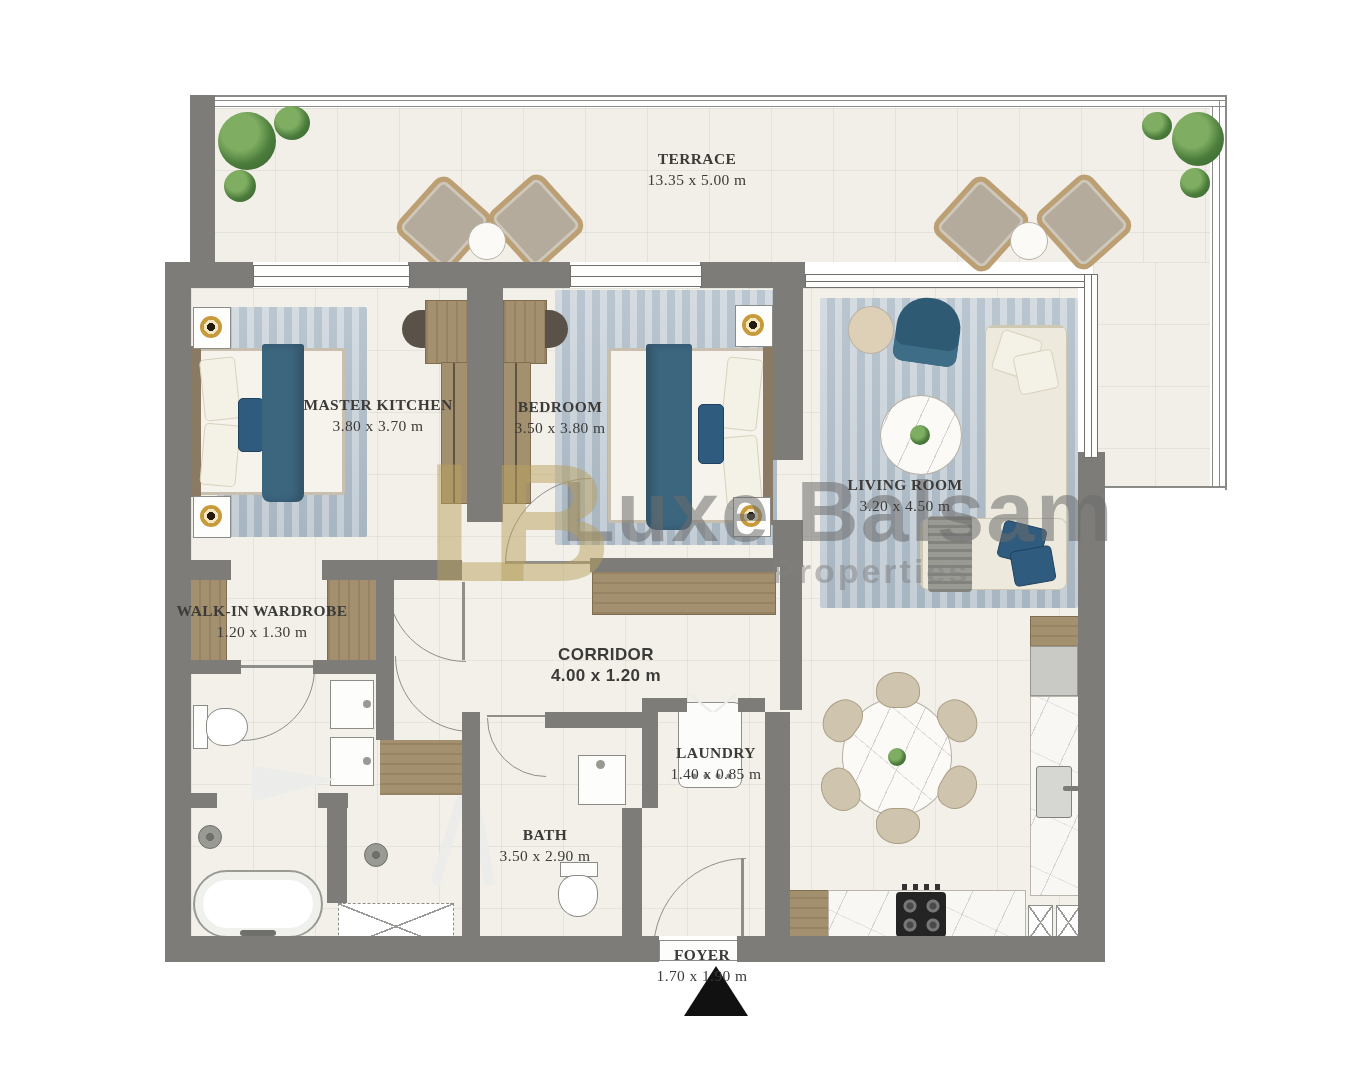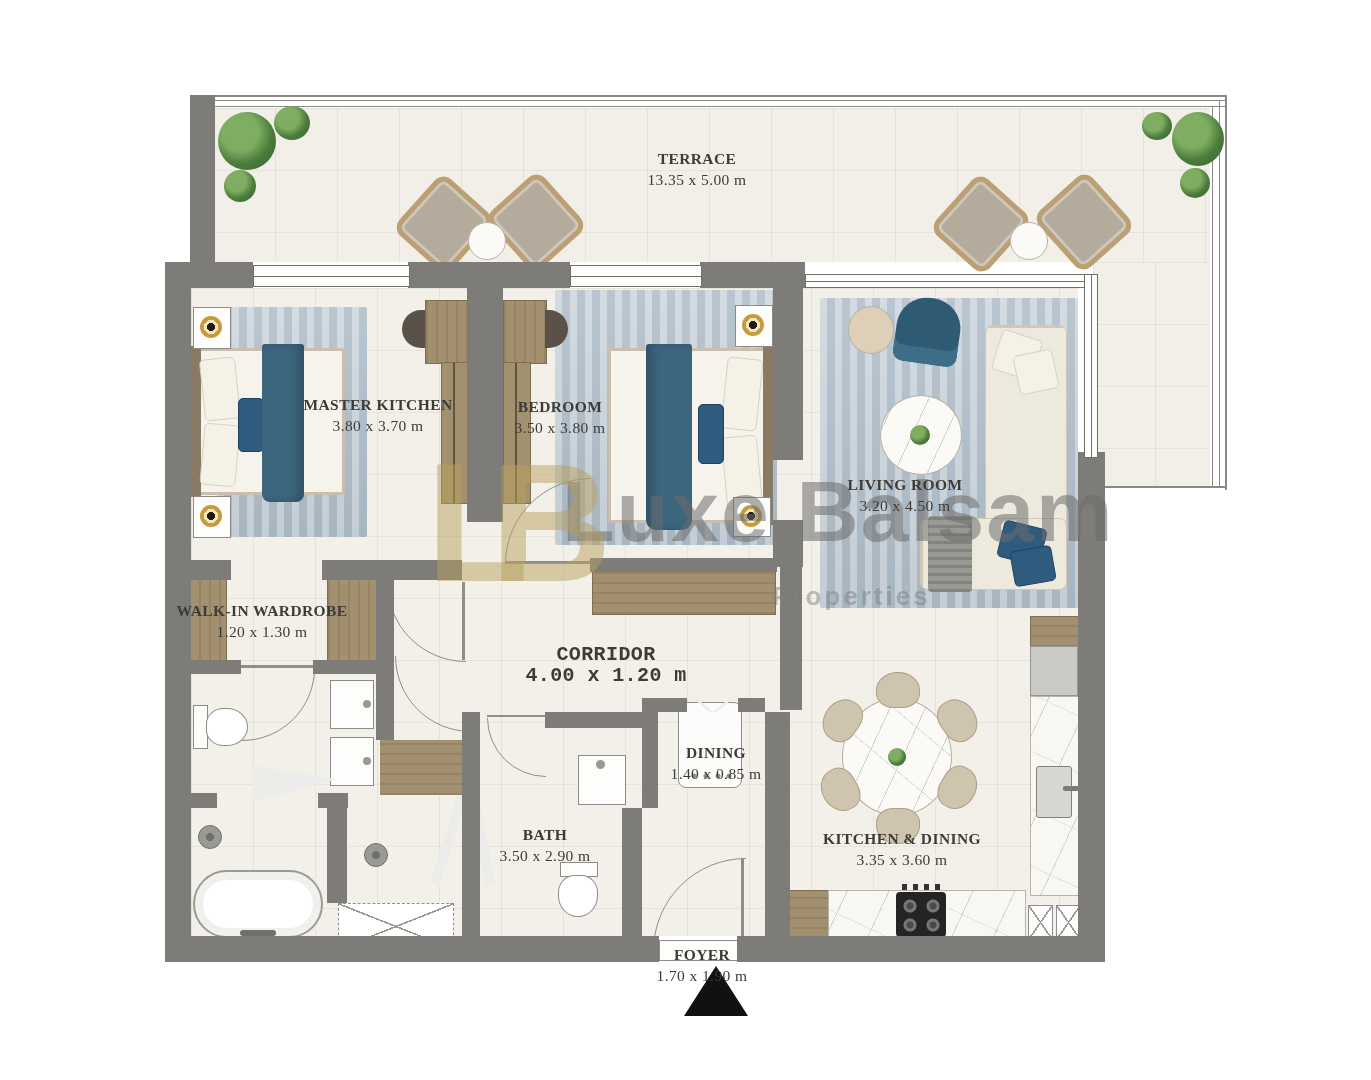--- a/index.html
+++ b/index.html
@@ -27,21 +27,21 @@
   .win.v::after{content:"";position:absolute;top:0;bottom:0;left:50%;width:1px;background:#6f6f6c;}
   .rail{position:absolute;background:#8a8a86;z-index:2;}
   .arc{position:absolute;border:1.5px solid #8e8e8a;border-radius:50%;z-index:4;}
   .q-br{clip-path:polygon(50% 50%,105% 50%,105% 105%,50% 105%);}
   .q-bl{clip-path:polygon(50% 50%,50% 105%,-5% 105%,-5% 50%);}
   .q-ul{clip-path:polygon(50% 50%,-5% 50%,-5% -5%,50% -5%);}
   .leaf{position:absolute;background:#8e8e8a;z-index:4;}
   .lbl{position:absolute;z-index:40;width:240px;text-align:center;color:#3c3b38;
        font-size:15.5px;line-height:21px;letter-spacing:.4px;}
   .lbl .nm{font-weight:bold;}
-  .lbl.sans{font-family:Liberation Mono, monospace;font-weight:600;font-size:20px;}
+  .lbl.sans{font-family:Liberation Sans, sans-serif;font-weight:600;font-size:17px;}
   .white-box{position:absolute;background:#fdfdfb;border:1.5px solid #8b8b87;z-index:4;}
   .lamp{position:absolute;width:22px;height:22px;border-radius:50%;z-index:5;
         background:radial-gradient(circle,#231a10 0 4px,#f3e6c2 4px 7px,#c79b3b 7px 11px);}
   .sofa{position:absolute;background:#edeadd;border:1px solid #cfc9b4;border-radius:8px;z-index:3;}
   .pillow{position:absolute;background:#f4f1e6;border:1px solid #d8d2bd;border-radius:5px;z-index:4;}
   .pillow.blue{background:#2f5b7e;border-color:#1f4260;}
   .plant{position:absolute;border-radius:50%;z-index:3;
         background:radial-gradient(circle at 38% 35%,#7fae62 0 35%,#4c7d3c 60%,#33602a 100%);}
   .tchair{position:absolute;width:62px;height:66px;border-radius:12px;z-index:3;
         background:#b4ab9d;border:5px solid #bd9f74;box-shadow:inset 0 0 0 3px #cfc8ba;}
@@ -229,21 +229,21 @@
   <div class="arc q-br" style="left:169px;top:595px;width:144px;height:144px;"></div>
   <div class="leaf" style="left:241px;top:665px;width:72px;height:3px;"></div>
   <div class="arc q-bl" style="left:395px;top:580px;width:150px;height:150px;"></div>
   <div class="arc q-bl" style="left:487px;top:659px;width:116px;height:116px;"></div>
   <div class="leaf" style="left:487px;top:715px;width:58px;height:2px;"></div>
   <div class="arc q-ul" style="left:653px;top:858px;width:184px;height:184px;"></div>
   <div class="leaf" style="left:741px;top:858px;width:3px;height:92px;"></div>
 
   <div class="wm" style="left:562px;top:462px;font-size:86px;font-weight:bold;letter-spacing:2px;color:rgba(108,108,108,.55);">Luxe Balsam</div>
   <div class="wm" style="left:426px;top:448px;font-size:168px;font-weight:bold;line-height:150px;letter-spacing:-38px;color:rgba(183,160,94,.5);">LB</div>
-  <div class="wm" style="left:772px;top:581px;font-size:26px;font-weight:bold;letter-spacing:3px;color:rgba(128,128,128,.5);">Properties</div>
+  <div class="wm" style="left:772px;top:552px;font-size:34px;font-weight:bold;letter-spacing:3px;color:rgba(128,128,128,.5);">Properties</div>
 
   <div class="lbl" style="left:577px;top:148px;">
     <div class="nm">TERRACE</div>
       <div class="dm">13.35 x 5.00 m</div>
     </div>
   <div class="lbl" style="left:258px;top:394px;">
     <div class="nm">MASTER KITCHEN</div>
       <div class="dm">3.80 x 3.70 m</div>
     </div>
   <div class="lbl" style="left:440px;top:396px;">
@@ -256,31 +256,27 @@
     </div>
   <div class="lbl" style="left:142px;top:600px;">
     <div class="nm">WALK-IN WARDROBE</div>
       <div class="dm">1.20 x 1.30 m</div>
     </div>
   <div class="lbl sans" style="left:486px;top:644px;">
     <div class="nm">CORRIDOR</div>
       <div class="dm">4.00 x 1.20 m</div>
     </div>
   <div class="lbl" style="left:596px;top:742px;">
-    <div class="nm">DINING</div>
+    <div class="nm">LAUNDRY</div>
       <div class="dm">1.40 x 0.85 m</div>
     </div>
   <div class="lbl" style="left:425px;top:824px;">
     <div class="nm">BATH</div>
       <div class="dm">3.50 x 2.90 m</div>
     </div>
-  <div class="lbl" style="left:782px;top:828px;">
-    <div class="nm">KITCHEN &amp; DINING</div>
-      <div class="dm">3.35 x 3.60 m</div>
-    </div>
   <div class="lbl" style="left:582px;top:944px;">
     <div class="nm">FOYER</div>
       <div class="dm">1.70 x 1.90 m</div>
     </div>
 
   <div class="abs" style="left:684px;top:966px;width:0;height:0;border-left:32px solid transparent;border-right:32px solid transparent;border-bottom:50px solid #111;z-index:20;"></div>
 
 </div>
 
 </body></html>

